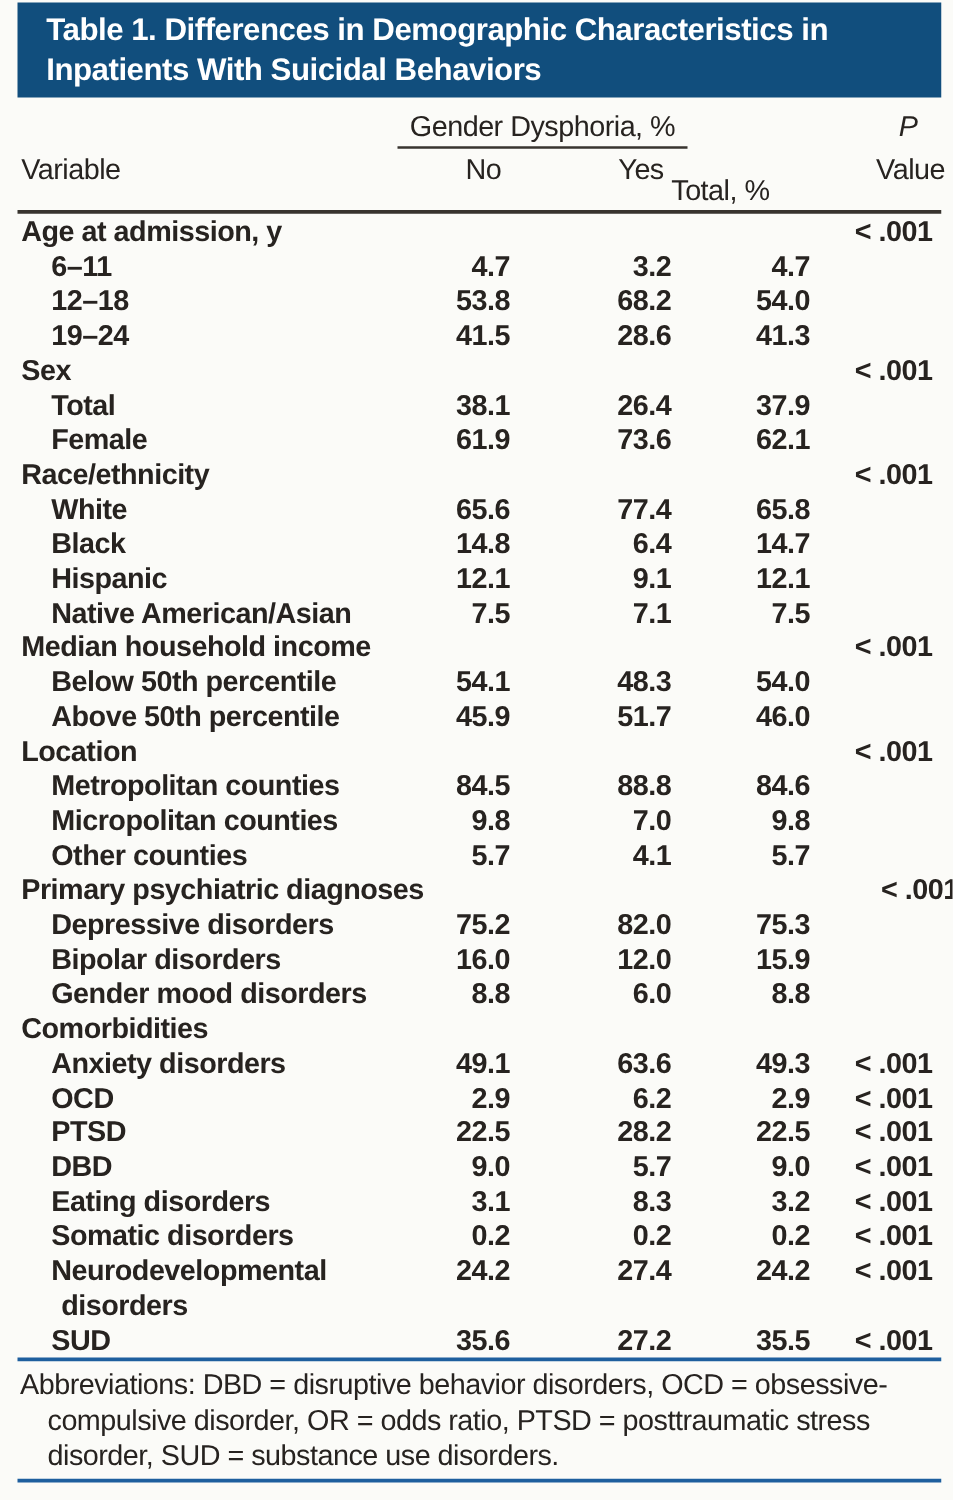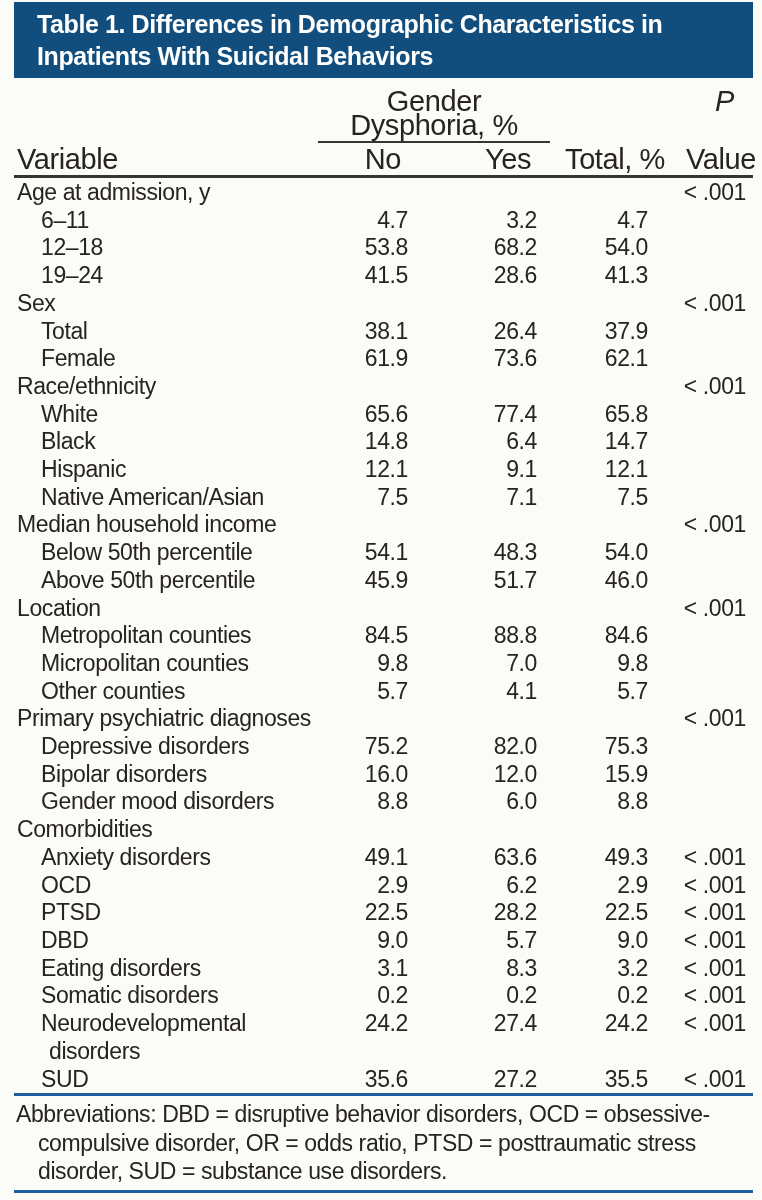--- a/index.html
+++ b/index.html
@@ -23,41 +23,41 @@
     background:var(--navy);color:#ffffff;
     height:64px;padding:6px 8px 6px 23px;
     font-weight:bold;font-size:25px;line-height:32px;letter-spacing:-0.4px;
   }
 
   
   .thead{border-bottom:3px solid var(--rule-dark);padding-top:11px;}
   .hrow{
     display:grid;grid-template-columns:1fr 90px 129px 111px 98px;
     padding-left:3px;padding-right:7px;
-    font-size:29px;letter-spacing:-0.4px;
+    font-size:23px;letter-spacing:-0.4px;
   }
   .hrow-a{line-height:24px;}
   .hrow-b{line-height:32px;}
   .gd-span{
     grid-column:2 / 4;margin-right:-13px;
     text-align:center;padding-bottom:4px;
     border-bottom:2px solid var(--rule-dark);
   }
   .p-head{grid-column:5;text-align:right;padding-right:12px;font-style:italic;}
   .h-no{text-align:right;padding-right:7px;}
   .h-yes{text-align:right;padding-right:6px;}
-  .h-total{text-align:right;margin-right:-17px;}
+  .h-total{text-align:left;margin-right:-17px;margin-top:17px;}
   .h-value{text-align:right;margin-right:-10px;}
 
   
   .tbody{padding-top:1px;}
   .trow{
     display:grid;grid-template-columns:1fr 90px 129px 111px 98px;
     padding-left:3px;padding-right:7px;
-    font-size:23px;line-height:27.7px;letter-spacing:-0.4px;
+    font-size:23px;line-height:27.7px;letter-spacing:-0.4px;font-weight:bold;
   }
   .lbl{text-align:left;}
   .lbl.indent{padding-left:24px;}
   .lbl.wrap{padding-left:32px;text-indent:-8px;white-space:normal;}
   .lbl{white-space:nowrap;}
   .c-no,.c-yes,.c-total,.c-p{text-align:right;white-space:nowrap;}
 
   
   .footnote{
     border-top:3px solid var(--rule-blue);

